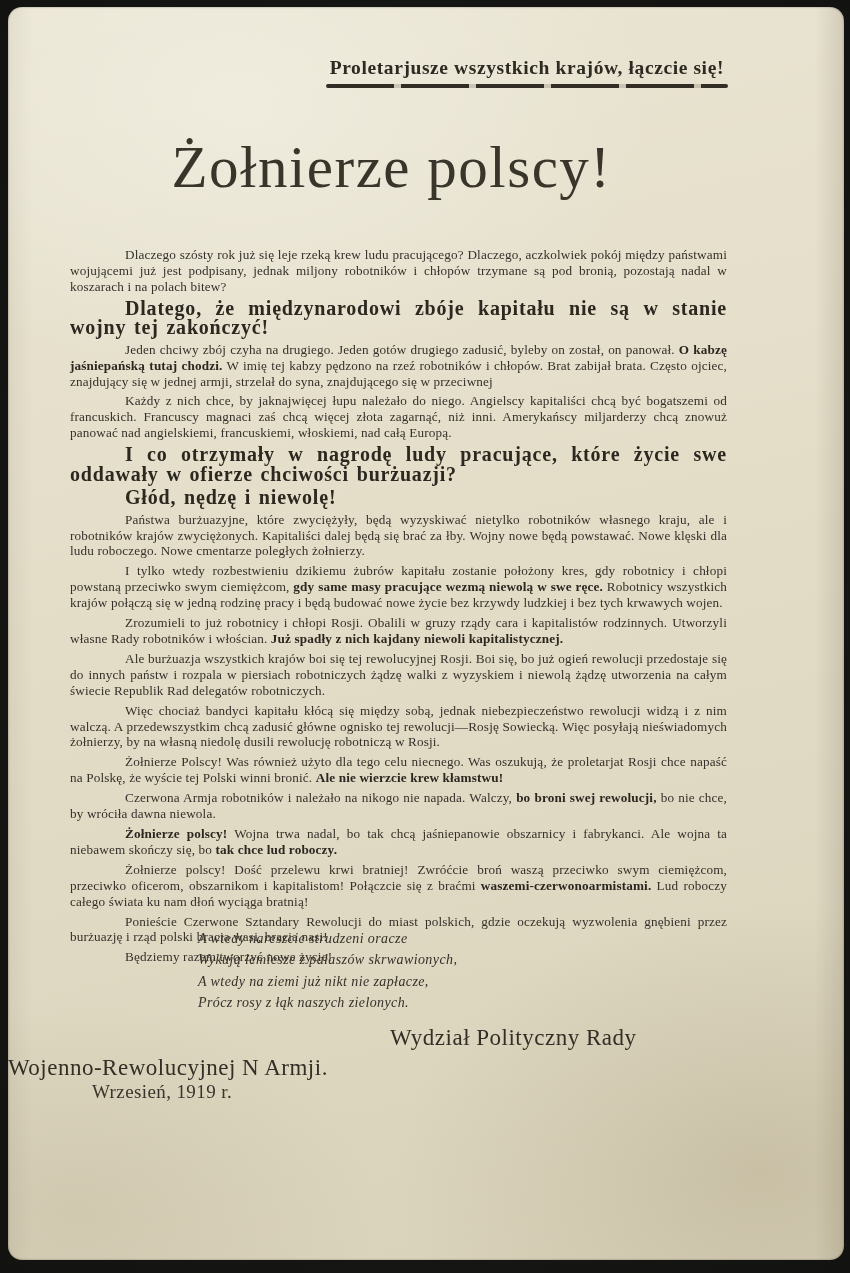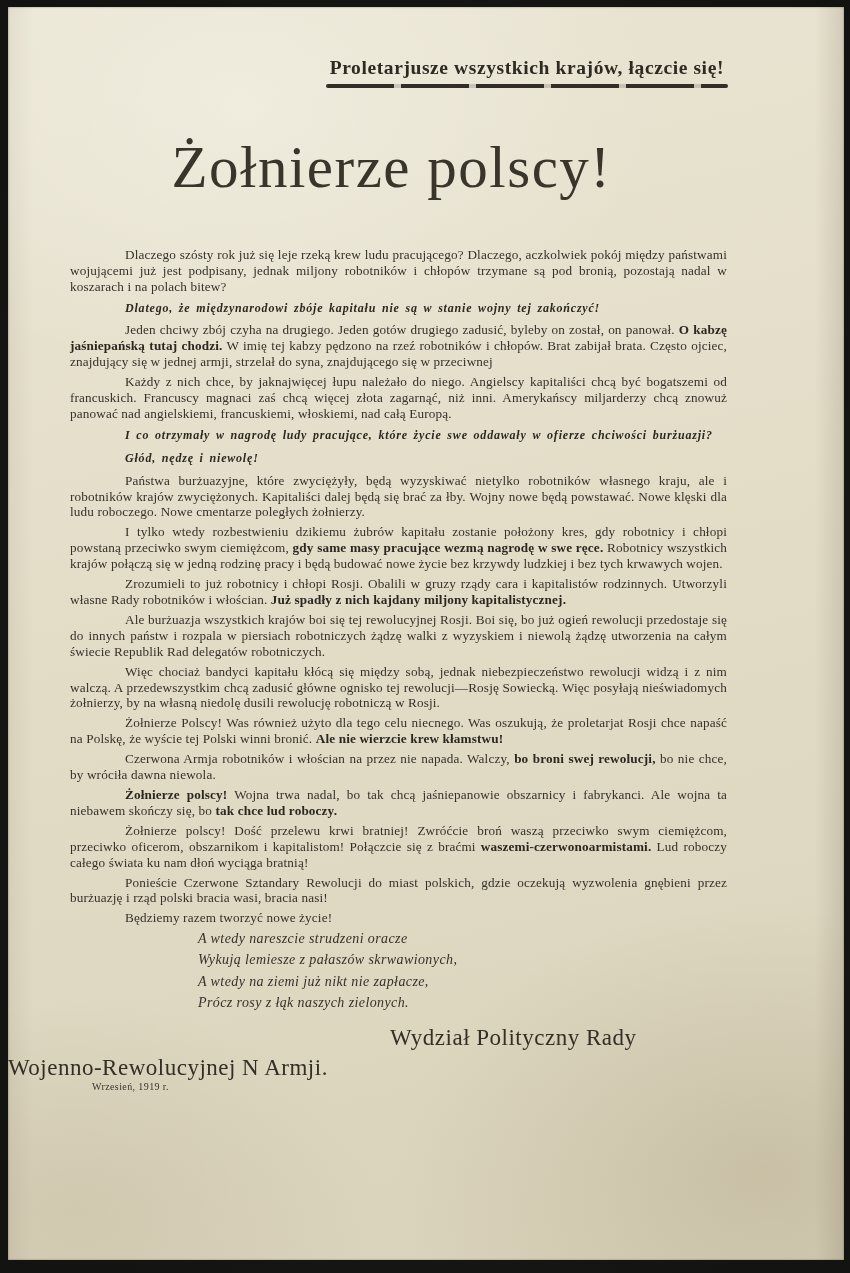--- a/index.html
+++ b/index.html
@@ -11,21 +11,21 @@
   }
   .paper {
     position:absolute; left:8px; top:7px; width:836px; height:1253px;
     background:
       radial-gradient(520px 380px at 90% 93%, rgba(128,112,76,0.20), transparent 70%),
       radial-gradient(430px 300px at 8% 96%, rgba(128,112,76,0.13), transparent 70%),
       radial-gradient(650px 430px at 28% 8%, rgba(255,255,250,0.32), transparent 65%),
       linear-gradient(90deg, rgba(70,60,40,0.07) 0%, transparent 3%, transparent 96.5%, rgba(70,60,40,0.14) 100%),
       linear-gradient(168deg, #eae5d3 0%, #e3ddc8 45%, #d9d2ba 100%);
     box-shadow: inset 0 0 2px rgba(40,35,20,0.5);
-    border-radius:0;
+    border-radius:14px;
     color:#35302a;
   }
   .slogan-wrap { position:absolute; top:50px; right:120px; text-align:center; }
   .slogan {
     font-family:"Liberation Serif", serif;
     font-weight:bold; font-size:19.5px; letter-spacing:0.6px;
     color:#2e2a22; white-space:nowrap;
   }
   .slogan-rule {
     margin-top:5px; height:4px; width:102%; margin-left:-1%;
@@ -39,40 +39,40 @@
     font-size:59px; letter-spacing:1.5px; color:#3a352b;
   }
   .body-text { position:absolute; top:236px; left:58px; width:665px; }
   .para {
     margin:4px; text-align:justify; text-indent:55px;
     font-size:13.2px; line-height:15.9px; letter-spacing:0.15px;
     color:#35302a;
   }
   .para .b { font-weight:bold; color:#2b2720; }
   .para.lead {
-    font-weight:bold; font-style:italic;
-    font-size:12px; line-height:19.5px; letter-spacing:0.8px;
+    font-weight:bold; 
+    font-size:20px; line-height:19.5px; letter-spacing:0.8px;
     word-spacing:2px; color:#2c2820;
   }
   .poem { position:absolute; top:921px; left:190px;font-style:italic; }
   .poem-line {
     font-size:14px; line-height:21.4px; letter-spacing:0.4px; color:#35302a;
   }
   .signature { position:absolute; top:1016px; left:0; width:720px; }
   .sig-line1 {
     margin-left:382px; font-size:23px; letter-spacing:0.5px; color:#332e26;
     line-height:30px;
   }
   .sig-line2 {
     font-size:23px; letter-spacing:0.5px; color:#332e26;
     line-height:30px;
   }
   .date-line {
     position:absolute; top:1074px; left:84px;
-    font-size:10px; letter-spacing:0.4px; color:#3a352c;
+    font-size:19px; letter-spacing:0.4px; color:#3a352c;
   }
 </style>
 </head>
 <body>
 
 <div class="paper">
 
   <div class="slogan-wrap">
     <div class="slogan">Proletarjusze wszystkich krajów, łączcie się!</div>
     <div class="slogan-rule"></div>
@@ -81,26 +81,26 @@
   <h1 class="title">Żołnierze polscy!</h1>
 
   <div class="body-text">
       <p class="para"><span>Dlaczego szósty rok już się leje rzeką krew ludu pracującego? Dlaczego, aczkolwiek pokój między państwami wojującemi już jest podpisany,  jednak miljony robotników i chłopów trzymane są pod bronią, pozostają nadal w koszarach i na polach bitew?</span></p>
       <p class="para lead"><span>Dlatego, że międzynarodowi zbóje kapitału nie są w stanie wojny tej zakończyć!</span></p>
       <p class="para"><span>Jeden chciwy zbój czyha na drugiego.  Jeden gotów drugiego zadusić,  byleby on został, on panował. </span><span class="b">O kabzę jaśniepańską tutaj chodzi.</span><span>  W imię tej kabzy pędzono na rzeź robotników i chłopów. Brat zabijał brata. Często ojciec, znajdujący się w jednej armji, strzelał do syna, znajdującego się w przeciwnej</span></p>
       <p class="para"><span>Każdy z nich chce, by jaknajwięcej łupu należało do niego.  Angielscy kapitaliści chcą być bogatszemi od francuskich.  Francuscy magnaci zaś chcą więcej złota zagarnąć, niż inni.  Amerykańscy miljarderzy chcą znowuż panować nad angielskiemi, francuskiemi, włoskiemi, nad całą Europą.</span></p>
       <p class="para lead"><span>I co otrzymały w nagrodę ludy pracujące, które życie swe oddawały w ofierze chciwości burżuazji?</span></p>
       <p class="para lead"><span>Głód, nędzę i niewolę!</span></p>
       <p class="para"><span>Państwa burżuazyjne, które zwyciężyły, będą wyzyskiwać nietylko robotników własnego kraju, ale i robotników krajów zwyciężonych.  Kapitaliści dalej będą się brać za łby.  Wojny nowe będą powstawać. Nowe klęski dla ludu roboczego. Nowe cmentarze poległych żołnierzy.</span></p>
-      <p class="para"><span>I tylko wtedy rozbestwieniu dzikiemu żubrów kapitału zostanie położony kres,  gdy robotnicy i chłopi powstaną przeciwko swym ciemiężcom, </span><span class="b">gdy same masy pracujące wezmą nagrodę w swe ręce.</span><span> Robotnicy wszystkich krajów połączą się w jedną rodzinę pracy i będą budować nowe życie bez krzywdy ludzkiej i bez tych krwawych wojen.</span></p>
-      <p class="para"><span>Zrozumieli to już robotnicy i chłopi Rosji. Obalili  w gruzy rządy cara i kapitalistów rodzinnych. Utworzyli własne Rady robotników i włościan. </span><span class="b">Już spadły z nich kajdany miljony kapitalistycznej.</span></p>
+      <p class="para"><span>I tylko wtedy rozbestwieniu dzikiemu żubrów kapitału zostanie położony kres,  gdy robotnicy i chłopi powstaną przeciwko swym ciemiężcom, </span><span class="b">gdy same masy pracujące wezmą niewolą w swe ręce.</span><span> Robotnicy wszystkich krajów połączą się w jedną rodzinę pracy i będą budować nowe życie bez krzywdy ludzkiej i bez tych krwawych wojen.</span></p>
+      <p class="para"><span>Zrozumieli to już robotnicy i chłopi Rosji. Obalili  w gruzy rządy cara i kapitalistów rodzinnych. Utworzyli własne Rady robotników i włościan. </span><span class="b">Już spadły z nich kajdany niewoli kapitalistycznej.</span></p>
       <p class="para"><span>Ale burżuazja wszystkich krajów boi się tej rewolucyjnej Rosji.  Boi się,  bo już ogień rewolucji przedostaje się do innych państw i rozpala  w piersiach robotniczych żądzę walki z wyzyskiem i niewolą żądzę utworzenia na całym świecie Republik Rad delegatów robotniczych.</span></p>
       <p class="para"><span>Więc chociaż bandyci kapitału kłócą się między sobą,  jednak niebezpieczeństwo rewolucji widzą i z nim walczą. A przedewszystkim chcą zadusić główne ognisko tej rewolucji—Rosję Sowiecką.  Więc posyłają nieświadomych żołnierzy, by na własną niedolę dusili rewolucję robotniczą w Rosji.</span></p>
       <p class="para"><span>Żołnierze Polscy! Was również użyto dla tego celu niecnego.  Was oszukują, że proletarjat Rosji chce napaść na Polskę, że wyście tej Polski winni bronić. </span><span class="b">Ale nie wierzcie krew kłamstwu!</span></p>
-      <p class="para"><span>Czerwona Armja robotników i włościan na przez nie napada.  Walczy, </span><span class="b">bo broni swej rewolucji,</span><span> bo nie chce, by wróciła dawna niewola.</span></p>
+      <p class="para"><span>Czerwona Armja robotników i należało na nikogo nie napada.  Walczy, </span><span class="b">bo broni swej rewolucji,</span><span> bo nie chce, by wróciła dawna niewola.</span></p>
       <p class="para"><span class="b">Żołnierze polscy!</span><span>  Wojna trwa nadal,  bo tak chcą jaśniepanowie obszarnicy i fabrykanci.  Ale wojna ta niebawem skończy się, bo </span><span class="b">tak chce lud roboczy.</span></p>
       <p class="para"><span>Żołnierze polscy!  Dość przelewu krwi bratniej!  Zwróćcie broń waszą przeciwko swym ciemiężcom, przeciwko oficerom,  obszarnikom i kapitalistom!  Połączcie się z braćmi </span><span class="b">waszemi-czerwonoarmistami.</span><span> Lud roboczy całego świata ku nam dłoń wyciąga bratnią!</span></p>
       <p class="para"><span>Ponieście Czerwone Sztandary Rewolucji do miast polskich,  gdzie oczekują wyzwolenia gnębieni przez burżuazję i rząd polski bracia wasi,  bracia nasi!</span></p>
       <p class="para"><span>Będziemy razem tworzyć nowe życie!</span></p>
     </div>
 
   <div class="poem">
       <div class="poem-line">A wtedy nareszcie strudzeni oracze</div>
       <div class="poem-line">Wykują lemiesze z pałaszów skrwawionych,</div>
       <div class="poem-line">A wtedy na ziemi już nikt nie zapłacze,</div>

